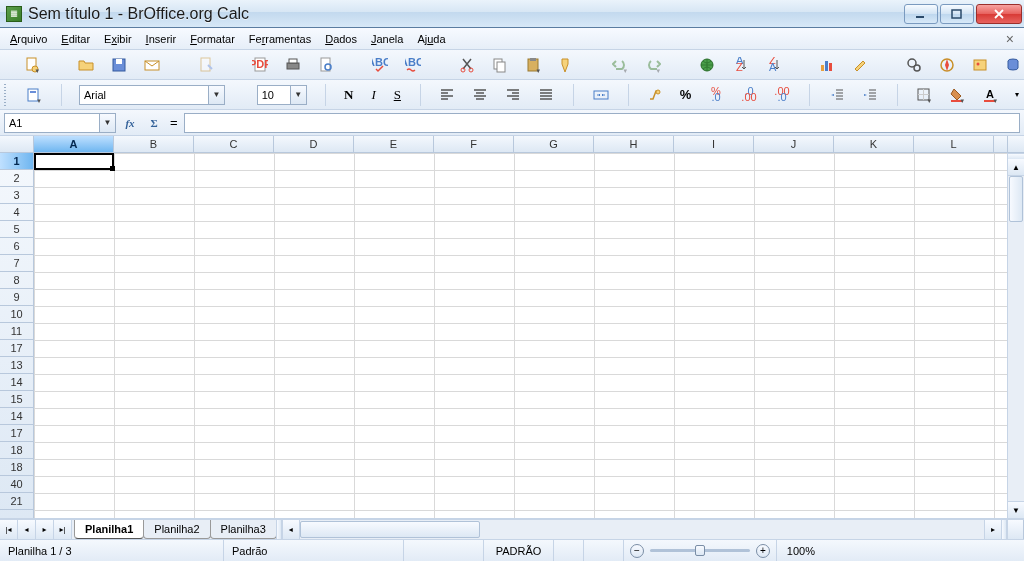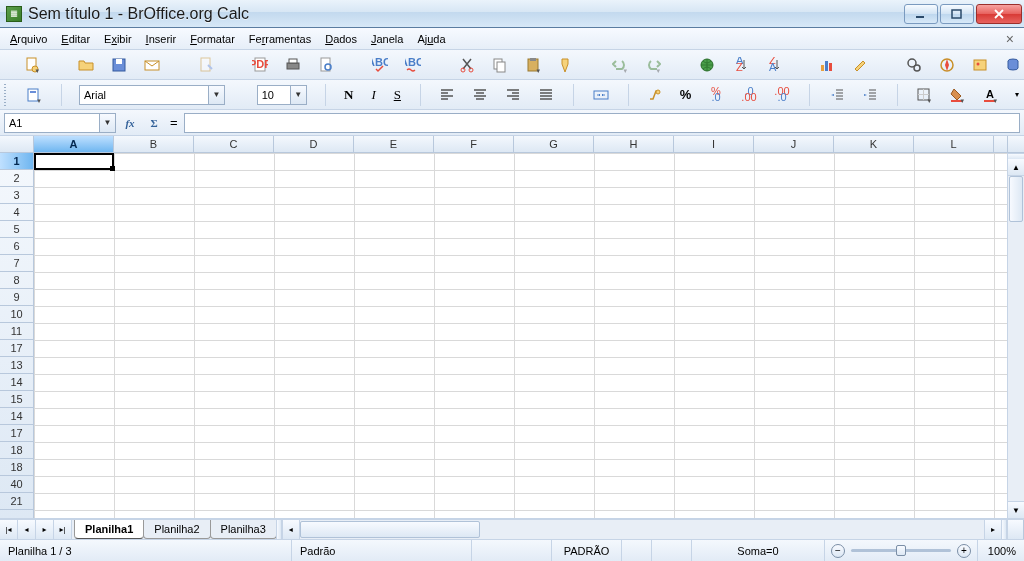--- a/index.html
+++ b/index.html
@@ -527,27 +527,26 @@
     <div class="track">
         <div class="thumb"></div>
       </div>
     <div class="sbtn">▸</div>
     <div class="hsplit"></div>
     <div class="corner" style="width:17px"></div>
   </div>
 </div>
 
 <div class="statusbar">
-  <div class="sb-cell" style="width:292px">Planilha 1 / 3</div>
+  <div class="sb-cell" style="width:224px">Planilha 1 / 3</div>
   <div class="sb-cell" style="width:180px">Padrão</div>
   <div class="sb-cell" style="width:80px"></div>
   <div class="sb-cell" style="width:70px;justify-content:center">PADRÃO</div>
   <div class="sb-cell" style="width:30px"></div>
   <div class="sb-cell" style="width:40px"></div>
-  <div class="sb-cell" style="flex:1;justify-content:center">Soma=0</div>
   <div class="sb-cell zoom-slider">
     <div class="zbtn">−</div>
     <div class="track">
         <div class="mid"></div>
         <div class="thumb"></div>
       </div>
     <div class="zbtn">+</div>
   </div>
   <div class="sb-cell" style="width:46px;justify-content:flex-end;border-right:none">100%</div>
 </div>

